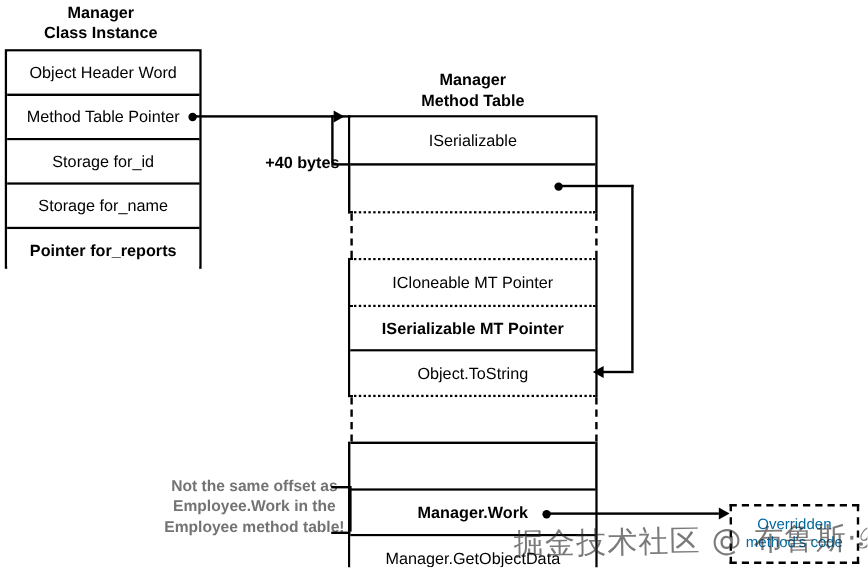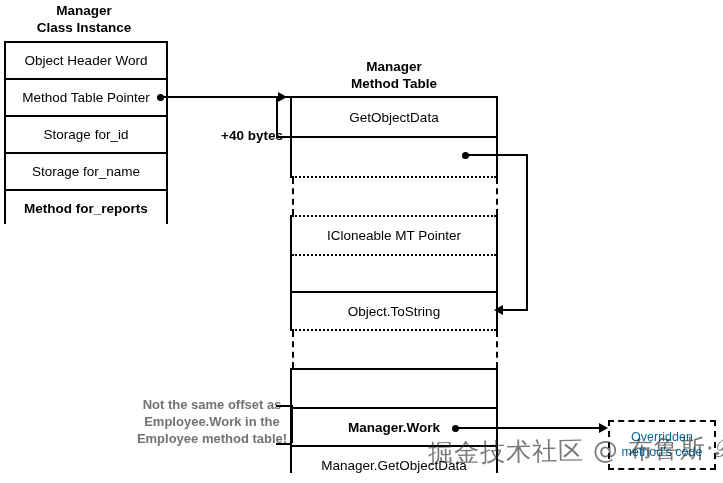--- a/index.html
+++ b/index.html
@@ -181,50 +181,53 @@
       <span class="cell-label">Storage for_id</span>
     </div>
     <div class="sep-solid" style="top:109px;"></div>
 
     <div class="mrow" style="top:111px; height:35px;">
       <span class="cell-label">Storage for_name</span>
     </div>
     <div class="sep-solid" style="top:146px;"></div>
 
     <div class="mrow bold" style="top:148px; height:35px;">
-      <span class="cell-label">Method for_reports</span>
+      <span class="cell-label">Pointer for_reports</span>
     </div>
   </div>
 
   <div class="title" style="left:290px; top:58px; width:208px;">Manager
 Method Table</div>
 
   <div class="mtable" style="left:290px; top:96px; width:208px; height:385px;">
 
     <div class="mrow" style="top:0px; height:38px;">
-      <span class="cell-label">GetObjectData</span>
+      <span class="cell-label">ISerializable</span>
     </div>
     <div class="sep-solid" style="top:38px;"></div>
 
     <div class="sep-dotted" style="top:78px;"></div>
 
     <div class="mrow" style="top:80px; height:37px;">
       <span class="cell-label"></span>
     </div>
     <div class="wall-mask" style="left:-3px; top:80px; height:37px;"></div>
     <div class="wall-mask" style="right:-3px; top:80px; height:37px;"></div>
     <div class="gap-wall-l" style="left:0px; top:80px; height:37px;"></div>
     <div class="gap-wall-r" style="left:204px; top:80px; height:37px;"></div>
     <div class="sep-dotted" style="top:117px;"></div>
 
     <div class="mrow" style="top:119px; height:37px;">
       <span class="cell-label">ICloneable MT Pointer</span>
     </div>
     <div class="sep-dotted" style="top:156px;"></div>
 
+    <div class="mrow bold" style="top:158px; height:35px;">
+      <span class="cell-label">ISerializable MT Pointer</span>
+    </div>
     <div class="sep-solid" style="top:193px;"></div>
 
     <div class="mrow" style="top:195px; height:36px;">
       <span class="cell-label">Object.ToString</span>
     </div>
     <div class="sep-dotted" style="top:231px;"></div>
 
     <div class="mrow" style="top:233px; height:37px;">
       <span class="cell-label"></span>
     </div>

